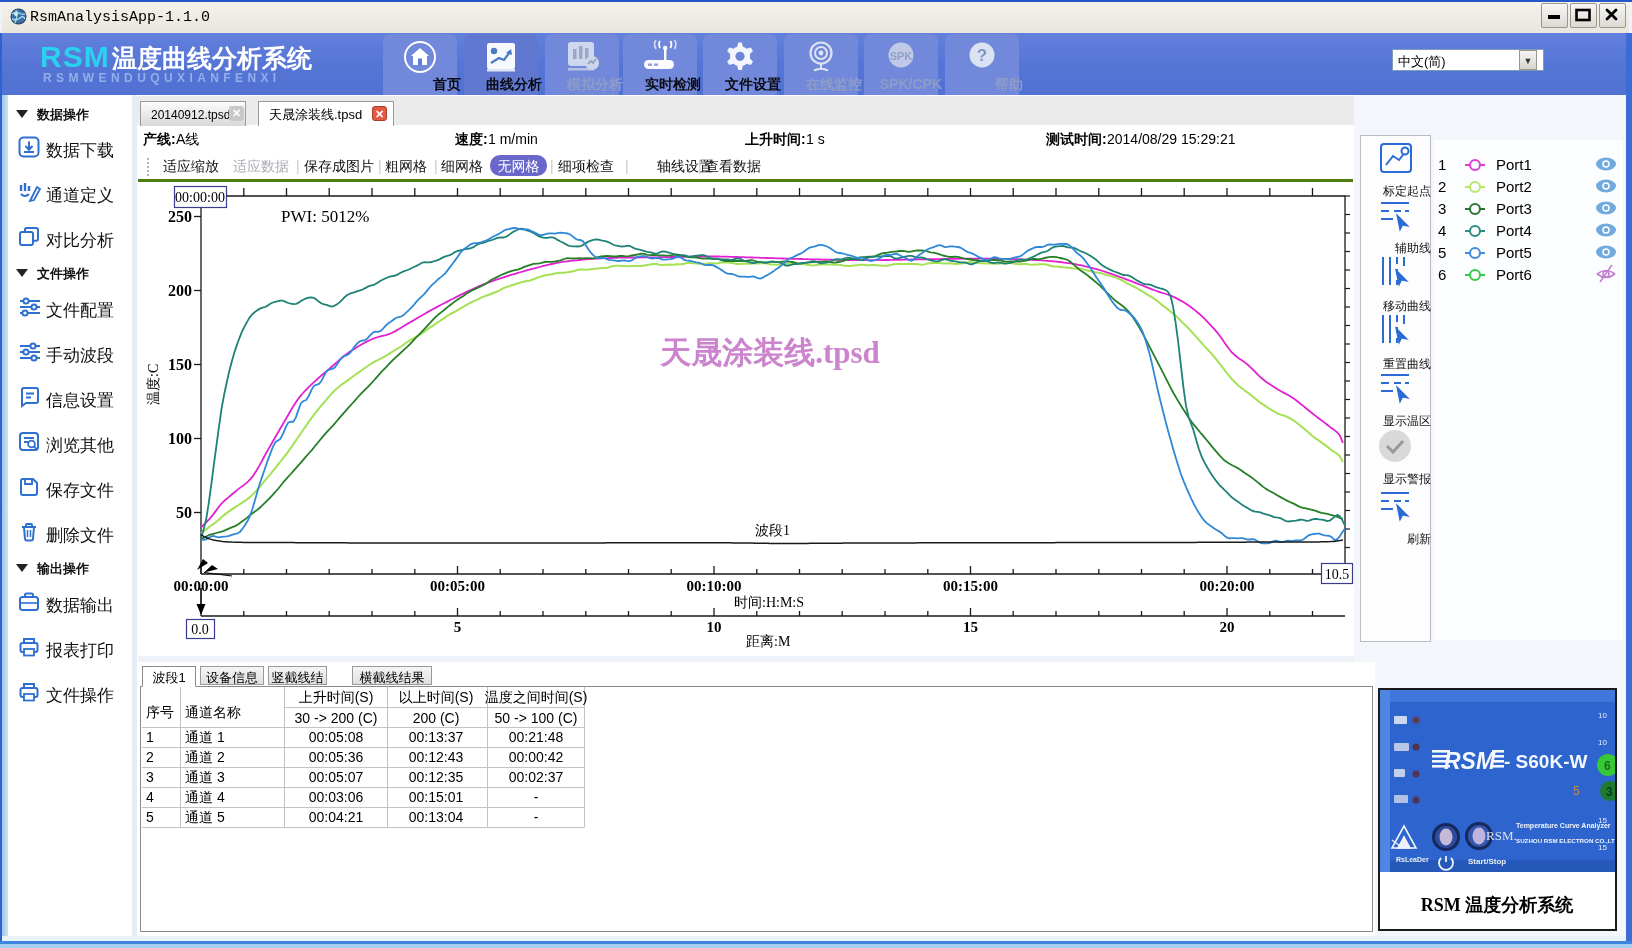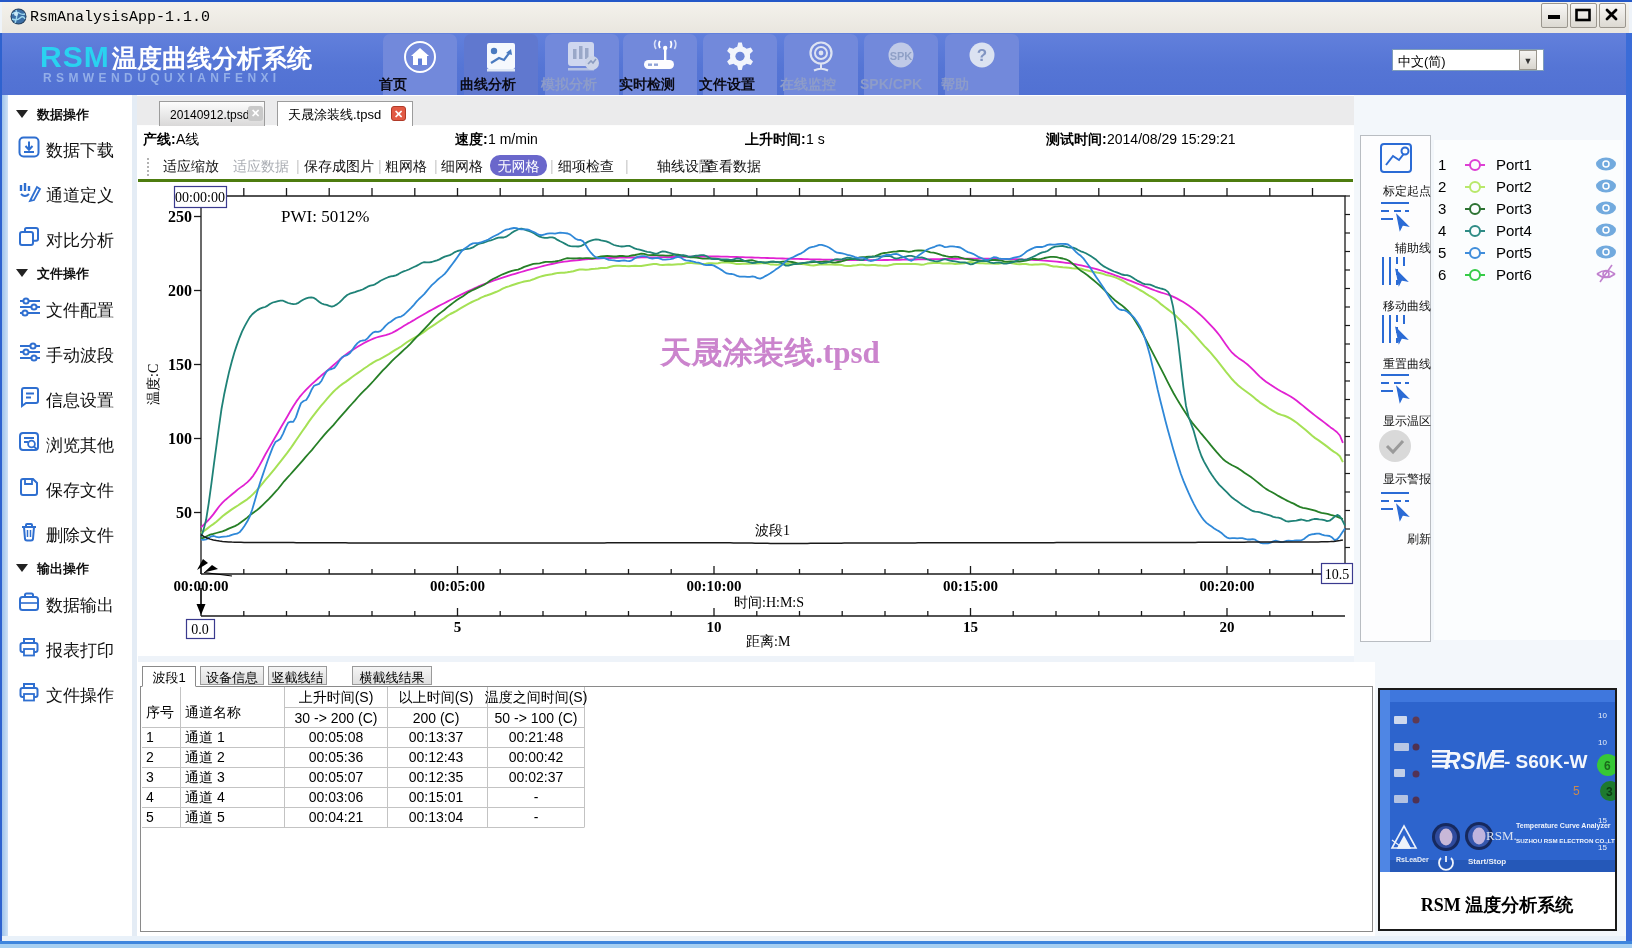--- a/index.html
+++ b/index.html
@@ -9,40 +9,40 @@
 
 #topborder { left:0; top:0; width:1632px; height:2px; background:#2458c8; }
 #titlebar { left:2px; top:2px; width:1627px; height:31px; background:linear-gradient(#f4f2ec,#e9e6df); }
 #titletxt { left:30px; top:9px; font-family:"Liberation Mono", monospace; font-size:15px; color:#000; letter-spacing:0px; }
 .winbtn { top:3px; width:27px; height:25px; background:linear-gradient(#f8f7f5,#dcd9d2); border:1px solid #9a968e; border-radius:2px; color:#000; text-align:center; font-weight:bold; }
 
 #header { left:2px; top:33px; width:1627px; height:62px; background:linear-gradient(#6280dc,#5575d5 55%,#5171d3); }
 #logo-rsm { left:40px; top:40px; font-size:30px; font-weight:bold; color:#2ad2f0; letter-spacing:1px; }
 #logo-cn { left:112px; top:42px; font-size:25px; font-weight:bold; color:#ffffff; letter-spacing:0px; }
 #logo-sub { left:43px; top:71px; font-size:12px; font-weight:bold; color:#93aee8; letter-spacing:4.4px; }
-.navbtn { top:34px; width:74px; height:61px; background:#7289db; border-radius:7px 7px 0 0; text-align:left; }
+.navbtn { top:34px; width:74px; height:61px; background:#7289db; border-radius:7px 7px 0 0; text-align:right; }
 .navbtn.sel { background:#6078cf; }
 .navbtn .lbl { position:absolute; left:-4px; width:82px; top:42px; font-size:14px; color:#0a0a14; font-weight:bold; }
 .navbtn .lbl.dis { color:#8d9cc9; font-weight:bold; }
 .navicon { position:absolute; left:50%; top:5px; transform:translateX(-50%); }
 #langbox { left:1392px; top:49px; width:152px; height:22px; background:#fff; border:1px solid #7f9db9; font-size:13px; color:#000; padding:3px 0 0 5px; }
 #langarrow { left:1519px; top:50px; width:18px; height:20px; background:linear-gradient(#f5f4f2,#d8d5ce); border:1px solid #9a968e; text-align:center; font-size:9px; color:#333; padding-top:5px; }
 
 #bodybg { left:2px; top:95px; width:1627px; height:841px; background:#e4ecf5; }
 #leftedge { left:0px; top:33px; width:2px; height:915px; background:#2e62cf; }
 #leftstrip { left:2px; top:95px; width:6px; height:843px; background:linear-gradient(90deg,#9fc3ec,#cfe2f6); }
 #sidebar { left:8px; top:95px; width:124px; height:843px; background:#ffffff; }
 .sechead { left:16px; font-size:13px; font-weight:bold; color:#111; }
 .sechead .tri { display:inline-block; width:0; height:0; border-left:6px solid transparent; border-right:6px solid transparent; border-top:8px solid #222; margin-right:9px; vertical-align:1px; }
 .sideitem { left:18px; width:112px; height:24px; }
 .sideitem .txt { position:absolute; left:28px; top:3px; font-size:17px; color:#111; }
 
 #main { left:137px; top:95px; width:1217px; height:841px; background:#ffffff; }
 #tabbar { left:137px; top:96px; width:1217px; height:30px; background:#ebebec; border-bottom:1px solid #fdfdfd; }
-.ftab { top:101px; height:25px; font-size:13px; color:#000; padding:4px 6px 0 10px;margin-left:19px; }
+.ftab { top:101px; height:25px; font-size:13px; color:#000; padding:4px 6px 0 10px; }
 #ftab1 { left:140px; width:106px; font-size:12px; padding-top:6px; background:linear-gradient(#fcfcfc,#d9d8d8); border:1px solid #9c9c9c; border-bottom:none; }
 #ftab2 { left:258px; width:136px; background:#ffffff; border:1px solid #9c9c9c; border-bottom:none; z-index:2; }
 .closex { position:absolute; top:4px; width:15px; height:15px; border-radius:3px; color:#fff; font-size:11px; font-weight:bold; text-align:center; line-height:15px; }
 #infobar { left:138px; top:126px; width:1215px; height:26px; background:#fff; font-size:14px; color:#000; }
 .inflbl { position:absolute; top:5px; font-weight:bold; }
 .infval { position:absolute; top:5px; font-weight:normal; }
 #toolrow { left:138px; top:152px; width:1215px; height:30px; background:#fff; border-bottom:3px solid #4d7c0f; font-size:14px; color:#111; }
 .titem { position:absolute; top:6px; }
 .tsep { position:absolute; top:6px; color:#c9c9c9; }
 #pill { position:absolute; left:352px; top:3px; width:57px; height:21px; background:#6a67cb; border-radius:10px; color:#fff; text-align:center; padding-top:3px; font-size:14px; }

